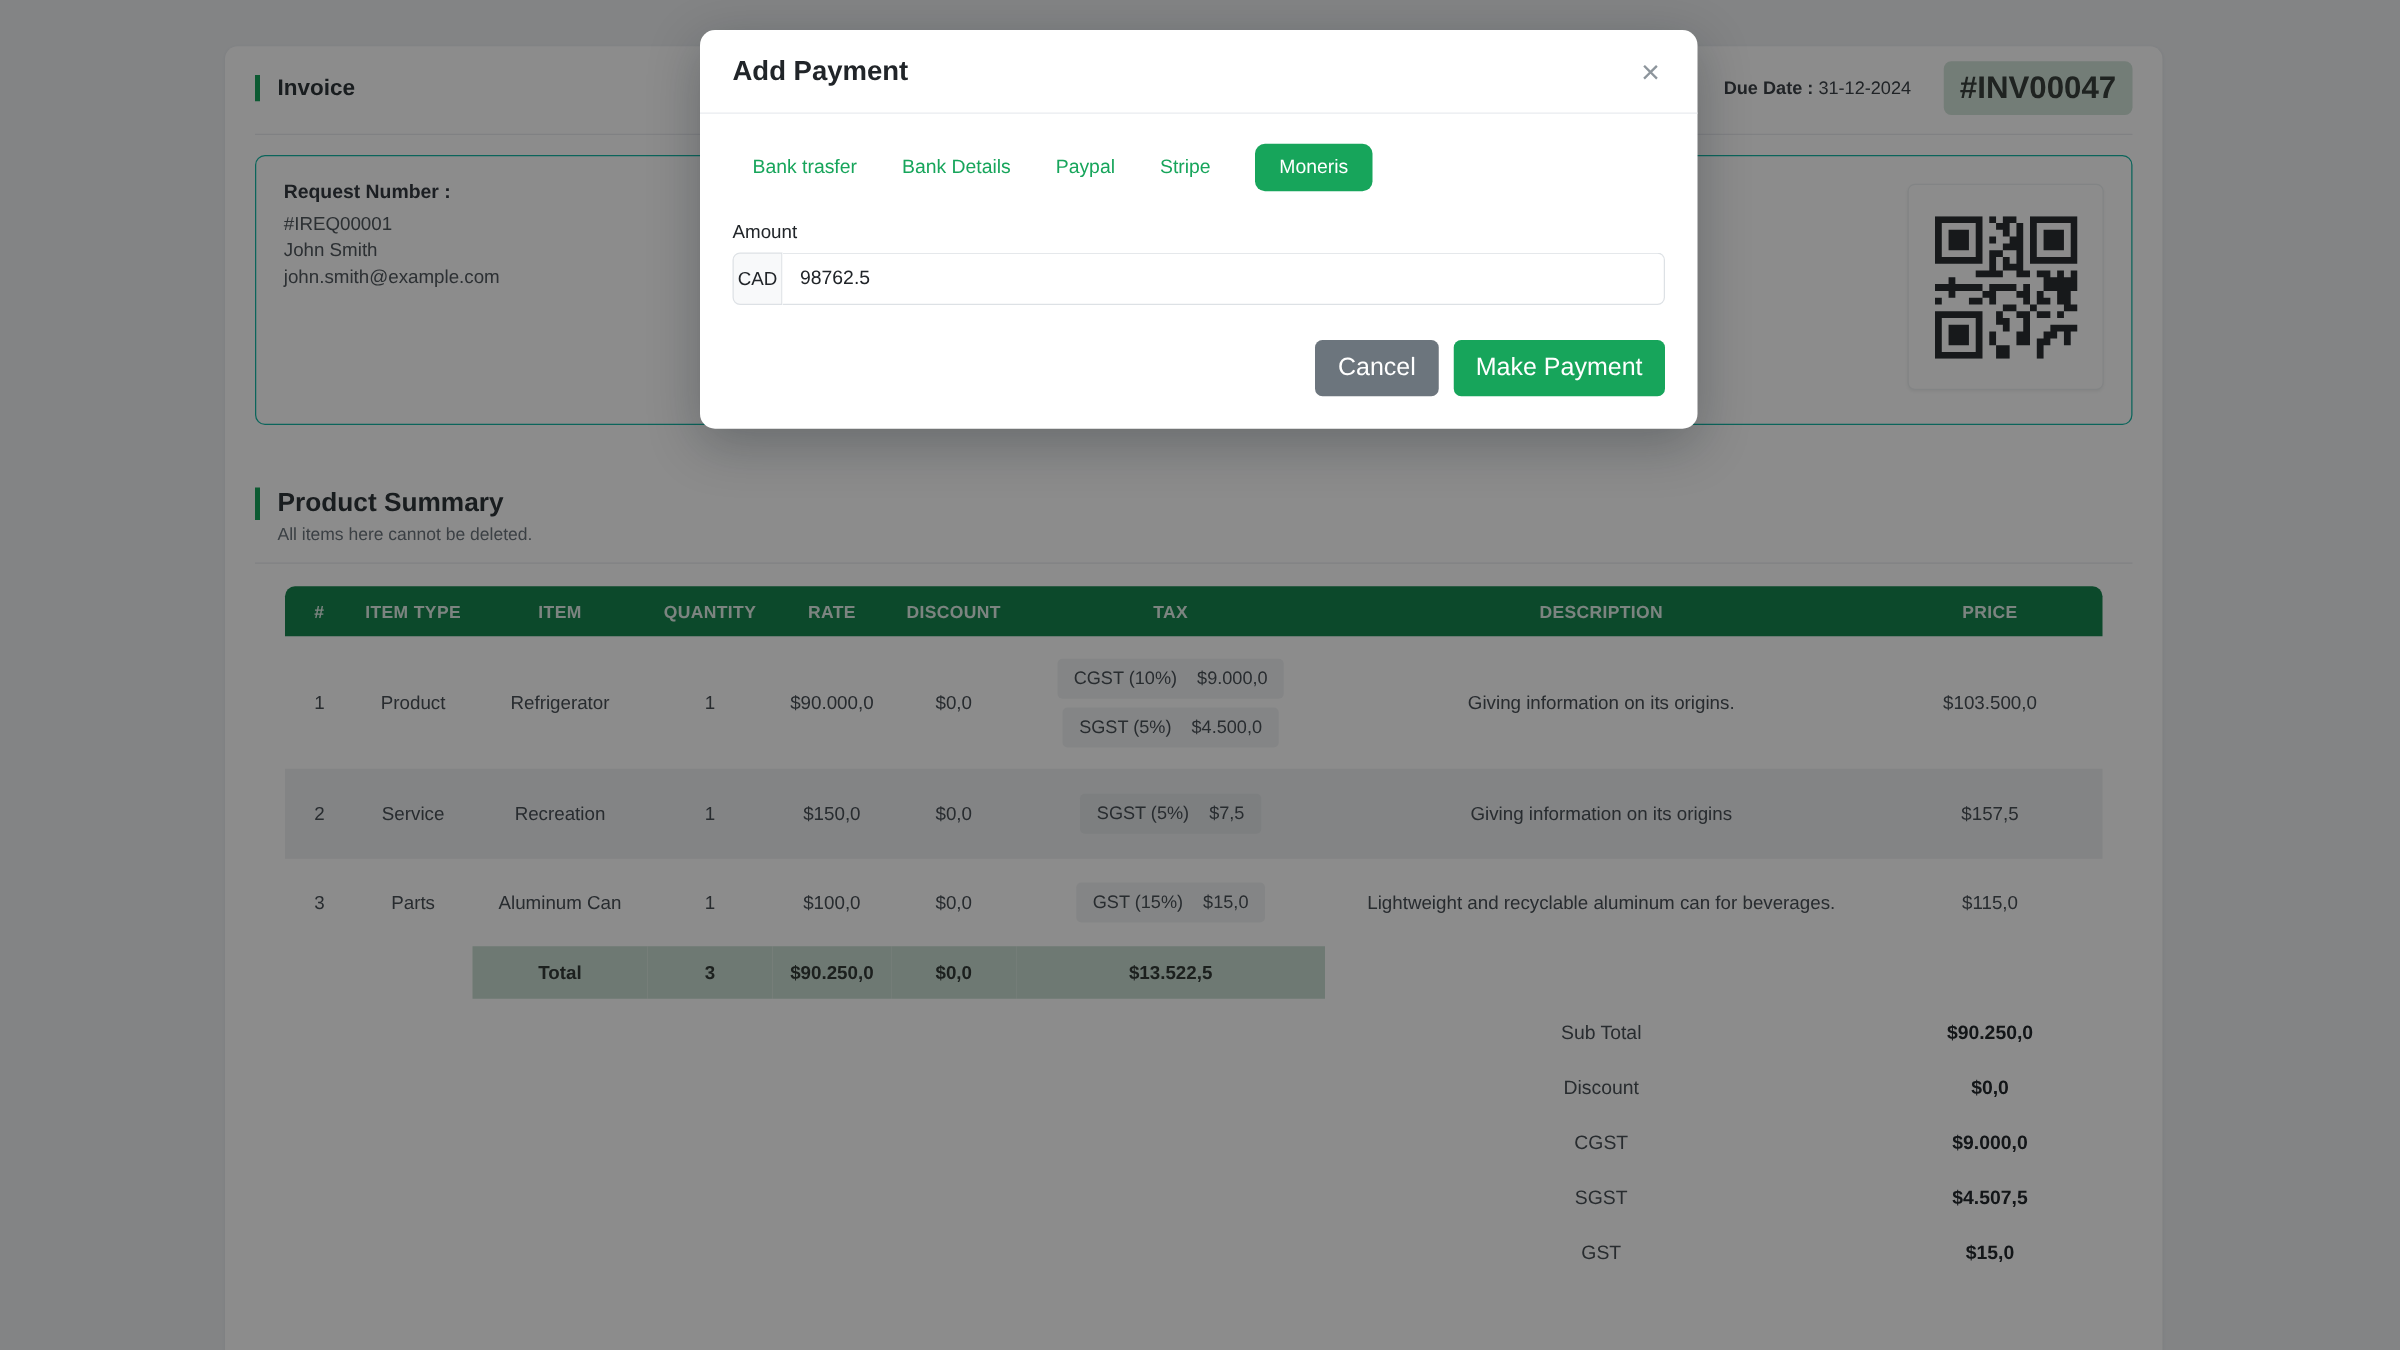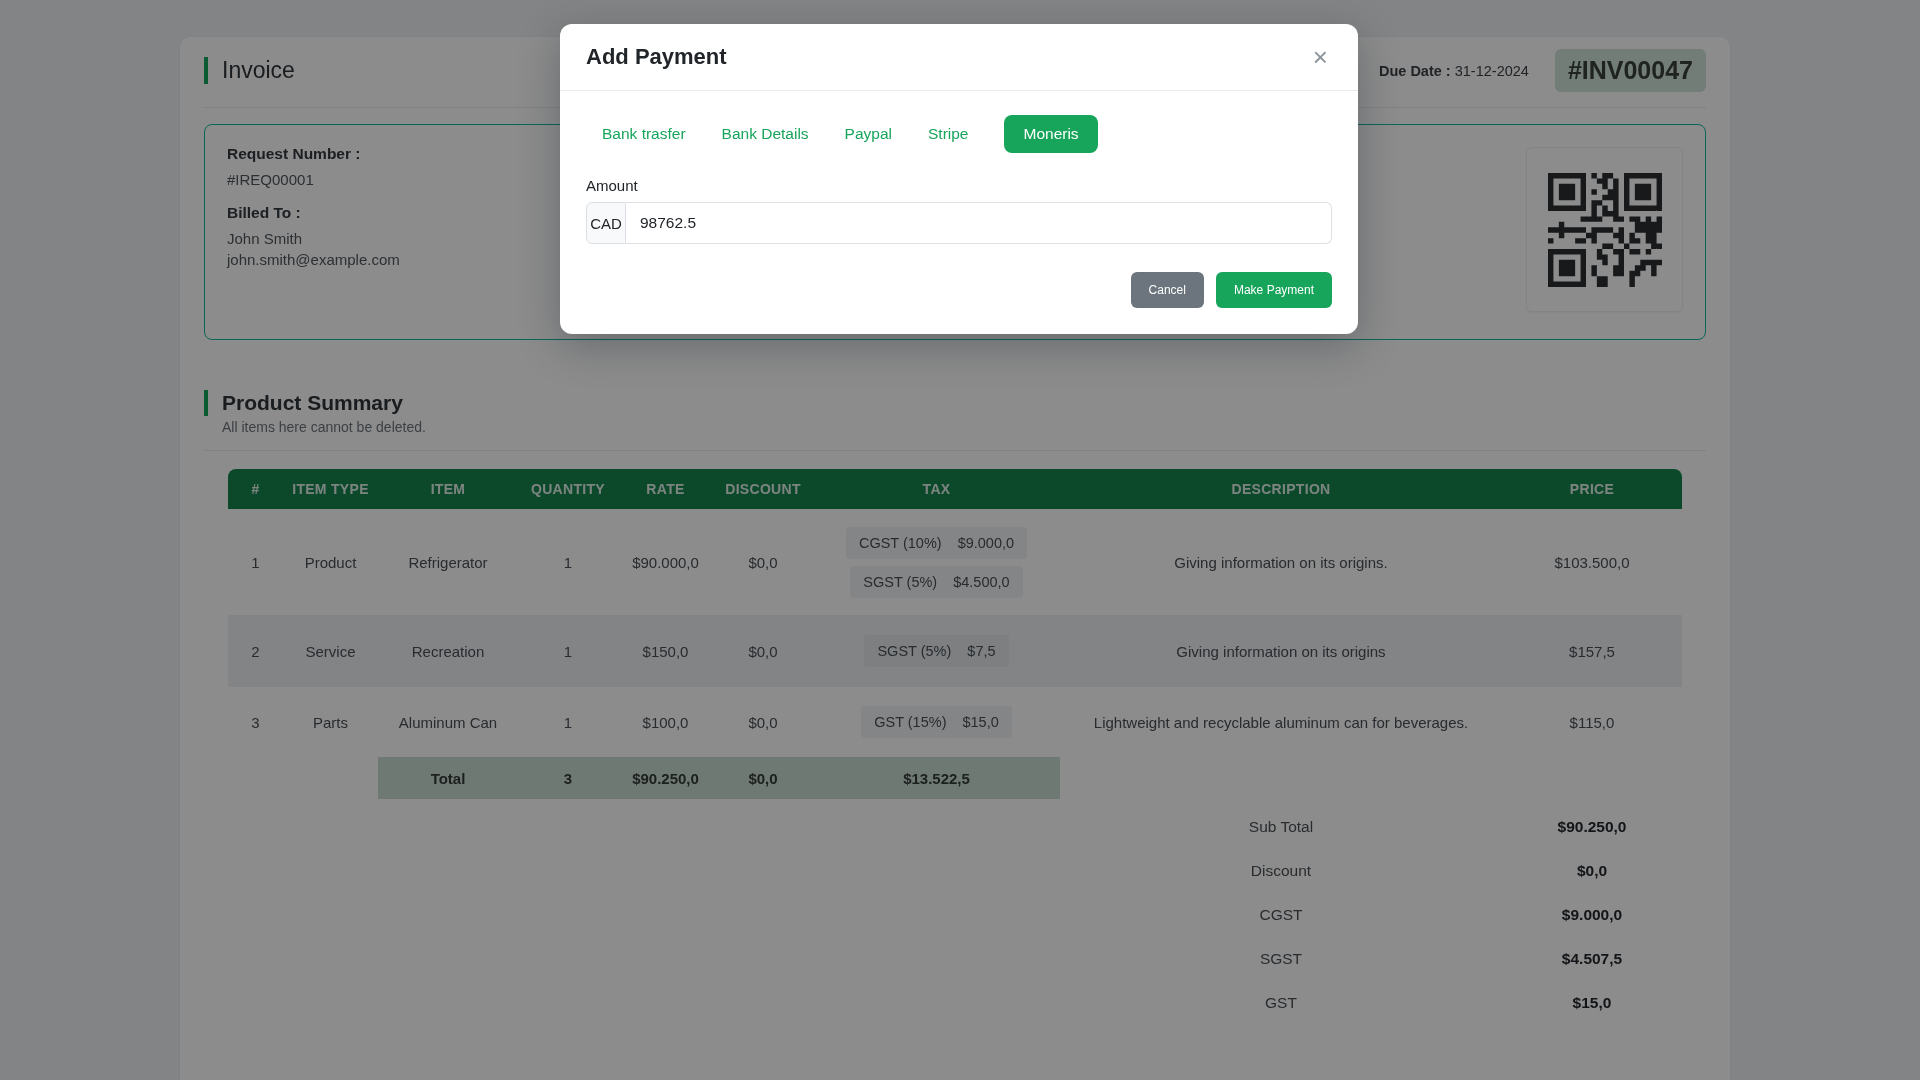--- a/index.html
+++ b/index.html
@@ -18,21 +18,21 @@
   .page-title{font-size:21px;font-weight:700;color:#33383d;}
   .header-actions{display:flex;gap:10px;}
   .btn{display:inline-flex;align-items:center;gap:6px;border:none;cursor:pointer;color:#fff;
     border-radius:6px;font-family:inherit;}
   .btn-top{background:var(--header-green);font-size:14.5px;padding:8px 12px;}
   .btn svg{display:block;}
 
   
   .section-head{display:flex;align-items:center;justify-content:space-between;margin-top:12px;}
   .green-bar{border-left:4px solid var(--brand-green);padding-left:14px;}
-  .invoice-heading{font-size:23px;font-weight:400;color:#2f353a;}
+  .invoice-heading{font-size:18px;font-weight:700;color:#2f353a;}
   .head-right{display:flex;align-items:center;gap:26px;}
   .date-frag{font-size:14.5px;font-weight:600;color:#3c4248;}
   .due-date{font-size:14.5px;color:#3c4248;}
   .due-date .lbl{font-weight:700;}
   .inv-badge{background:var(--badge-bg);color:#39413c;font-size:25px;font-weight:600;
     padding:7px 13px;border-radius:6px;}
   hr.div{border:none;border-top:1px solid #e9ecef;margin:15px 0 0;}
 
   .invoice-panel{position:relative;margin-top:16px;height:216px;border:1px solid #14b8a6;
     border-radius:8px;padding:20px 22px;background:#fff;}
@@ -89,21 +89,21 @@
     font-family:inherit;}
   .tab-pill{background:var(--brand-green);color:#fff;font-size:15.5px;padding:10px 19px;
     border-radius:8px;border:none;cursor:pointer;font-family:inherit;}
   .amount-label{margin:24px 0 8px;font-size:15px;color:#212529;}
   .input-group{display:flex;height:42px;}
   .ig-prefix{width:40px;display:flex;align-items:center;justify-content:center;background:#f8f9fa;
     border:1px solid #dde1e5;border-radius:6px 0 0 6px;font-size:15px;color:#212529;}
   .ig-input{flex:1;border:1px solid #dde1e5;border-left:none;border-radius:0 6px 6px 0;
     padding:0 14px;font-size:15.5px;color:#212529;outline:none;font-family:inherit;background:#fff;}
   .modal-foot{display:flex;justify-content:flex-end;gap:12px;padding:24px 26px 26px;}
-  .btn-modal{font-size:12px;padding:11px 18px;border-radius:6px;}
+  .btn-modal{font-size:20px;padding:11px 18px;border-radius:6px;}
   .btn-cancel{background:var(--cancel-gray);}
   .btn-pay{background:var(--brand-green);}
 </style>
 </head>
 <body>
 
 <div class="page">
 
   <div class="app-card">
 
@@ -120,21 +120,20 @@
         </span>
         <span class="inv-badge">#INV00047</span>
       </div>
     </div>
     <hr class="div">
 
     <div class="invoice-panel">
       <div>
         <div class="lbl-strong">Request Number :</div>
         <div class="val">#IREQ00001</div>
-        <div class="lbl-strong mt">Billed To :</div>
         <div class="val">John Smith</div>
         <div class="val">john.smith@example.com</div>
       </div>
       <div class="mfg-row">
         <span class="mfg-label">Manufacture Year</span>
         <span class="mfg-value">: 2018</span>
       </div>
       <div class="qr-box">
         <svg id="qr" width="114" height="114" viewBox="0 0 115.5 115.5">
             <path d="M0 0h5.5v5.5h-5.5zM5.5 0h5.5v5.5h-5.5zM11 0h5.5v5.5h-5.5zM16.5 0h5.5v5.5h-5.5zM22 0h5.5v5.5h-5.5zM27.5 0h5.5v5.5h-5.5zM33 0h5.5v5.5h-5.5zM44 0h5.5v5.5h-5.5zM55 0h5.5v5.5h-5.5zM60.5 0h5.5v5.5h-5.5zM77 0h5.5v5.5h-5.5zM82.5 0h5.5v5.5h-5.5zM88 0h5.5v5.5h-5.5zM93.5 0h5.5v5.5h-5.5zM99 0h5.5v5.5h-5.5zM104.5 0h5.5v5.5h-5.5zM110 0h5.5v5.5h-5.5zM0 5.5h5.5v5.5h-5.5zM33 5.5h5.5v5.5h-5.5zM49.5 5.5h5.5v5.5h-5.5zM55 5.5h5.5v5.5h-5.5zM66 5.5h5.5v5.5h-5.5zM77 5.5h5.5v5.5h-5.5zM110 5.5h5.5v5.5h-5.5zM0 11h5.5v5.5h-5.5zM11 11h5.5v5.5h-5.5zM16.5 11h5.5v5.5h-5.5zM22 11h5.5v5.5h-5.5zM33 11h5.5v5.5h-5.5zM55 11h5.5v5.5h-5.5zM66 11h5.5v5.5h-5.5zM77 11h5.5v5.5h-5.5zM88 11h5.5v5.5h-5.5zM93.5 11h5.5v5.5h-5.5zM99 11h5.5v5.5h-5.5zM110 11h5.5v5.5h-5.5zM0 16.5h5.5v5.5h-5.5zM11 16.5h5.5v5.5h-5.5zM16.5 16.5h5.5v5.5h-5.5zM22 16.5h5.5v5.5h-5.5zM33 16.5h5.5v5.5h-5.5zM44 16.5h5.5v5.5h-5.5zM60.5 16.5h5.5v5.5h-5.5zM66 16.5h5.5v5.5h-5.5zM77 16.5h5.5v5.5h-5.5zM88 16.5h5.5v5.5h-5.5zM93.5 16.5h5.5v5.5h-5.5zM99 16.5h5.5v5.5h-5.5zM110 16.5h5.5v5.5h-5.5zM0 22h5.5v5.5h-5.5zM11 22h5.5v5.5h-5.5zM16.5 22h5.5v5.5h-5.5zM22 22h5.5v5.5h-5.5zM33 22h5.5v5.5h-5.5zM55 22h5.5v5.5h-5.5zM60.5 22h5.5v5.5h-5.5zM66 22h5.5v5.5h-5.5zM77 22h5.5v5.5h-5.5zM88 22h5.5v5.5h-5.5zM93.5 22h5.5v5.5h-5.5zM99 22h5.5v5.5h-5.5zM110 22h5.5v5.5h-5.5zM0 27.5h5.5v5.5h-5.5zM33 27.5h5.5v5.5h-5.5zM44 27.5h5.5v5.5h-5.5zM49.5 27.5h5.5v5.5h-5.5zM66 27.5h5.5v5.5h-5.5zM77 27.5h5.5v5.5h-5.5zM110 27.5h5.5v5.5h-5.5zM0 33h5.5v5.5h-5.5zM5.5 33h5.5v5.5h-5.5zM11 33h5.5v5.5h-5.5zM16.5 33h5.5v5.5h-5.5zM22 33h5.5v5.5h-5.5zM27.5 33h5.5v5.5h-5.5zM33 33h5.5v5.5h-5.5zM44 33h5.5v5.5h-5.5zM55 33h5.5v5.5h-5.5zM66 33h5.5v5.5h-5.5zM77 33h5.5v5.5h-5.5zM82.5 33h5.5v5.5h-5.5zM88 33h5.5v5.5h-5.5zM93.5 33h5.5v5.5h-5.5zM99 33h5.5v5.5h-5.5zM104.5 33h5.5v5.5h-5.5zM110 33h5.5v5.5h-5.5zM44 38.5h5.5v5.5h-5.5zM55 38.5h5.5v5.5h-5.5zM60.5 38.5h5.5v5.5h-5.5zM66 38.5h5.5v5.5h-5.5zM33 44h5.5v5.5h-5.5zM38.5 44h5.5v5.5h-5.5zM44 44h5.5v5.5h-5.5zM49.5 44h5.5v5.5h-5.5zM66 44h5.5v5.5h-5.5zM71.5 44h5.5v5.5h-5.5zM82.5 44h5.5v5.5h-5.5zM88 44h5.5v5.5h-5.5zM99 44h5.5v5.5h-5.5zM110 44h5.5v5.5h-5.5zM11 49.5h5.5v5.5h-5.5zM88 49.5h5.5v5.5h-5.5zM93.5 49.5h5.5v5.5h-5.5zM99 49.5h5.5v5.5h-5.5zM104.5 49.5h5.5v5.5h-5.5zM110 49.5h5.5v5.5h-5.5zM0 55h5.5v5.5h-5.5zM5.5 55h5.5v5.5h-5.5zM11 55h5.5v5.5h-5.5zM16.5 55h5.5v5.5h-5.5zM22 55h5.5v5.5h-5.5zM27.5 55h5.5v5.5h-5.5zM33 55h5.5v5.5h-5.5zM44 55h5.5v5.5h-5.5zM49.5 55h5.5v5.5h-5.5zM55 55h5.5v5.5h-5.5zM60.5 55h5.5v5.5h-5.5zM71.5 55h5.5v5.5h-5.5zM88 55h5.5v5.5h-5.5zM93.5 55h5.5v5.5h-5.5zM99 55h5.5v5.5h-5.5zM104.5 55h5.5v5.5h-5.5zM110 55h5.5v5.5h-5.5zM11 60.5h5.5v5.5h-5.5zM38.5 60.5h5.5v5.5h-5.5zM44 60.5h5.5v5.5h-5.5zM66 60.5h5.5v5.5h-5.5zM71.5 60.5h5.5v5.5h-5.5zM82.5 60.5h5.5v5.5h-5.5zM99 60.5h5.5v5.5h-5.5zM104.5 60.5h5.5v5.5h-5.5zM0 66h5.5v5.5h-5.5zM27.5 66h5.5v5.5h-5.5zM33 66h5.5v5.5h-5.5zM44 66h5.5v5.5h-5.5zM71.5 66h5.5v5.5h-5.5zM82.5 66h5.5v5.5h-5.5zM88 66h5.5v5.5h-5.5zM99 66h5.5v5.5h-5.5zM104.5 66h5.5v5.5h-5.5zM55 71.5h5.5v5.5h-5.5zM60.5 71.5h5.5v5.5h-5.5zM77 71.5h5.5v5.5h-5.5zM104.5 71.5h5.5v5.5h-5.5zM110 71.5h5.5v5.5h-5.5zM0 77h5.5v5.5h-5.5zM5.5 77h5.5v5.5h-5.5zM11 77h5.5v5.5h-5.5zM16.5 77h5.5v5.5h-5.5zM22 77h5.5v5.5h-5.5zM27.5 77h5.5v5.5h-5.5zM33 77h5.5v5.5h-5.5zM49.5 77h5.5v5.5h-5.5zM66 77h5.5v5.5h-5.5zM71.5 77h5.5v5.5h-5.5zM82.5 77h5.5v5.5h-5.5zM88 77h5.5v5.5h-5.5zM99 77h5.5v5.5h-5.5zM0 82.5h5.5v5.5h-5.5zM33 82.5h5.5v5.5h-5.5zM49.5 82.5h5.5v5.5h-5.5zM55 82.5h5.5v5.5h-5.5zM71.5 82.5h5.5v5.5h-5.5zM0 88h5.5v5.5h-5.5zM11 88h5.5v5.5h-5.5zM16.5 88h5.5v5.5h-5.5zM22 88h5.5v5.5h-5.5zM33 88h5.5v5.5h-5.5zM55 88h5.5v5.5h-5.5zM71.5 88h5.5v5.5h-5.5zM93.5 88h5.5v5.5h-5.5zM99 88h5.5v5.5h-5.5zM104.5 88h5.5v5.5h-5.5zM110 88h5.5v5.5h-5.5zM0 93.5h5.5v5.5h-5.5zM11 93.5h5.5v5.5h-5.5zM16.5 93.5h5.5v5.5h-5.5zM22 93.5h5.5v5.5h-5.5zM33 93.5h5.5v5.5h-5.5zM44 93.5h5.5v5.5h-5.5zM66 93.5h5.5v5.5h-5.5zM71.5 93.5h5.5v5.5h-5.5zM88 93.5h5.5v5.5h-5.5zM93.5 93.5h5.5v5.5h-5.5zM104.5 93.5h5.5v5.5h-5.5zM0 99h5.5v5.5h-5.5zM11 99h5.5v5.5h-5.5zM16.5 99h5.5v5.5h-5.5zM22 99h5.5v5.5h-5.5zM33 99h5.5v5.5h-5.5zM44 99h5.5v5.5h-5.5zM66 99h5.5v5.5h-5.5zM71.5 99h5.5v5.5h-5.5zM82.5 99h5.5v5.5h-5.5zM88 99h5.5v5.5h-5.5zM104.5 99h5.5v5.5h-5.5zM0 104.5h5.5v5.5h-5.5zM33 104.5h5.5v5.5h-5.5zM49.5 104.5h5.5v5.5h-5.5zM55 104.5h5.5v5.5h-5.5zM82.5 104.5h5.5v5.5h-5.5zM0 110h5.5v5.5h-5.5zM5.5 110h5.5v5.5h-5.5zM11 110h5.5v5.5h-5.5zM16.5 110h5.5v5.5h-5.5zM22 110h5.5v5.5h-5.5zM27.5 110h5.5v5.5h-5.5zM33 110h5.5v5.5h-5.5zM49.5 110h5.5v5.5h-5.5zM55 110h5.5v5.5h-5.5zM82.5 110h5.5v5.5h-5.5z" fill="#2a2e32"></path>

